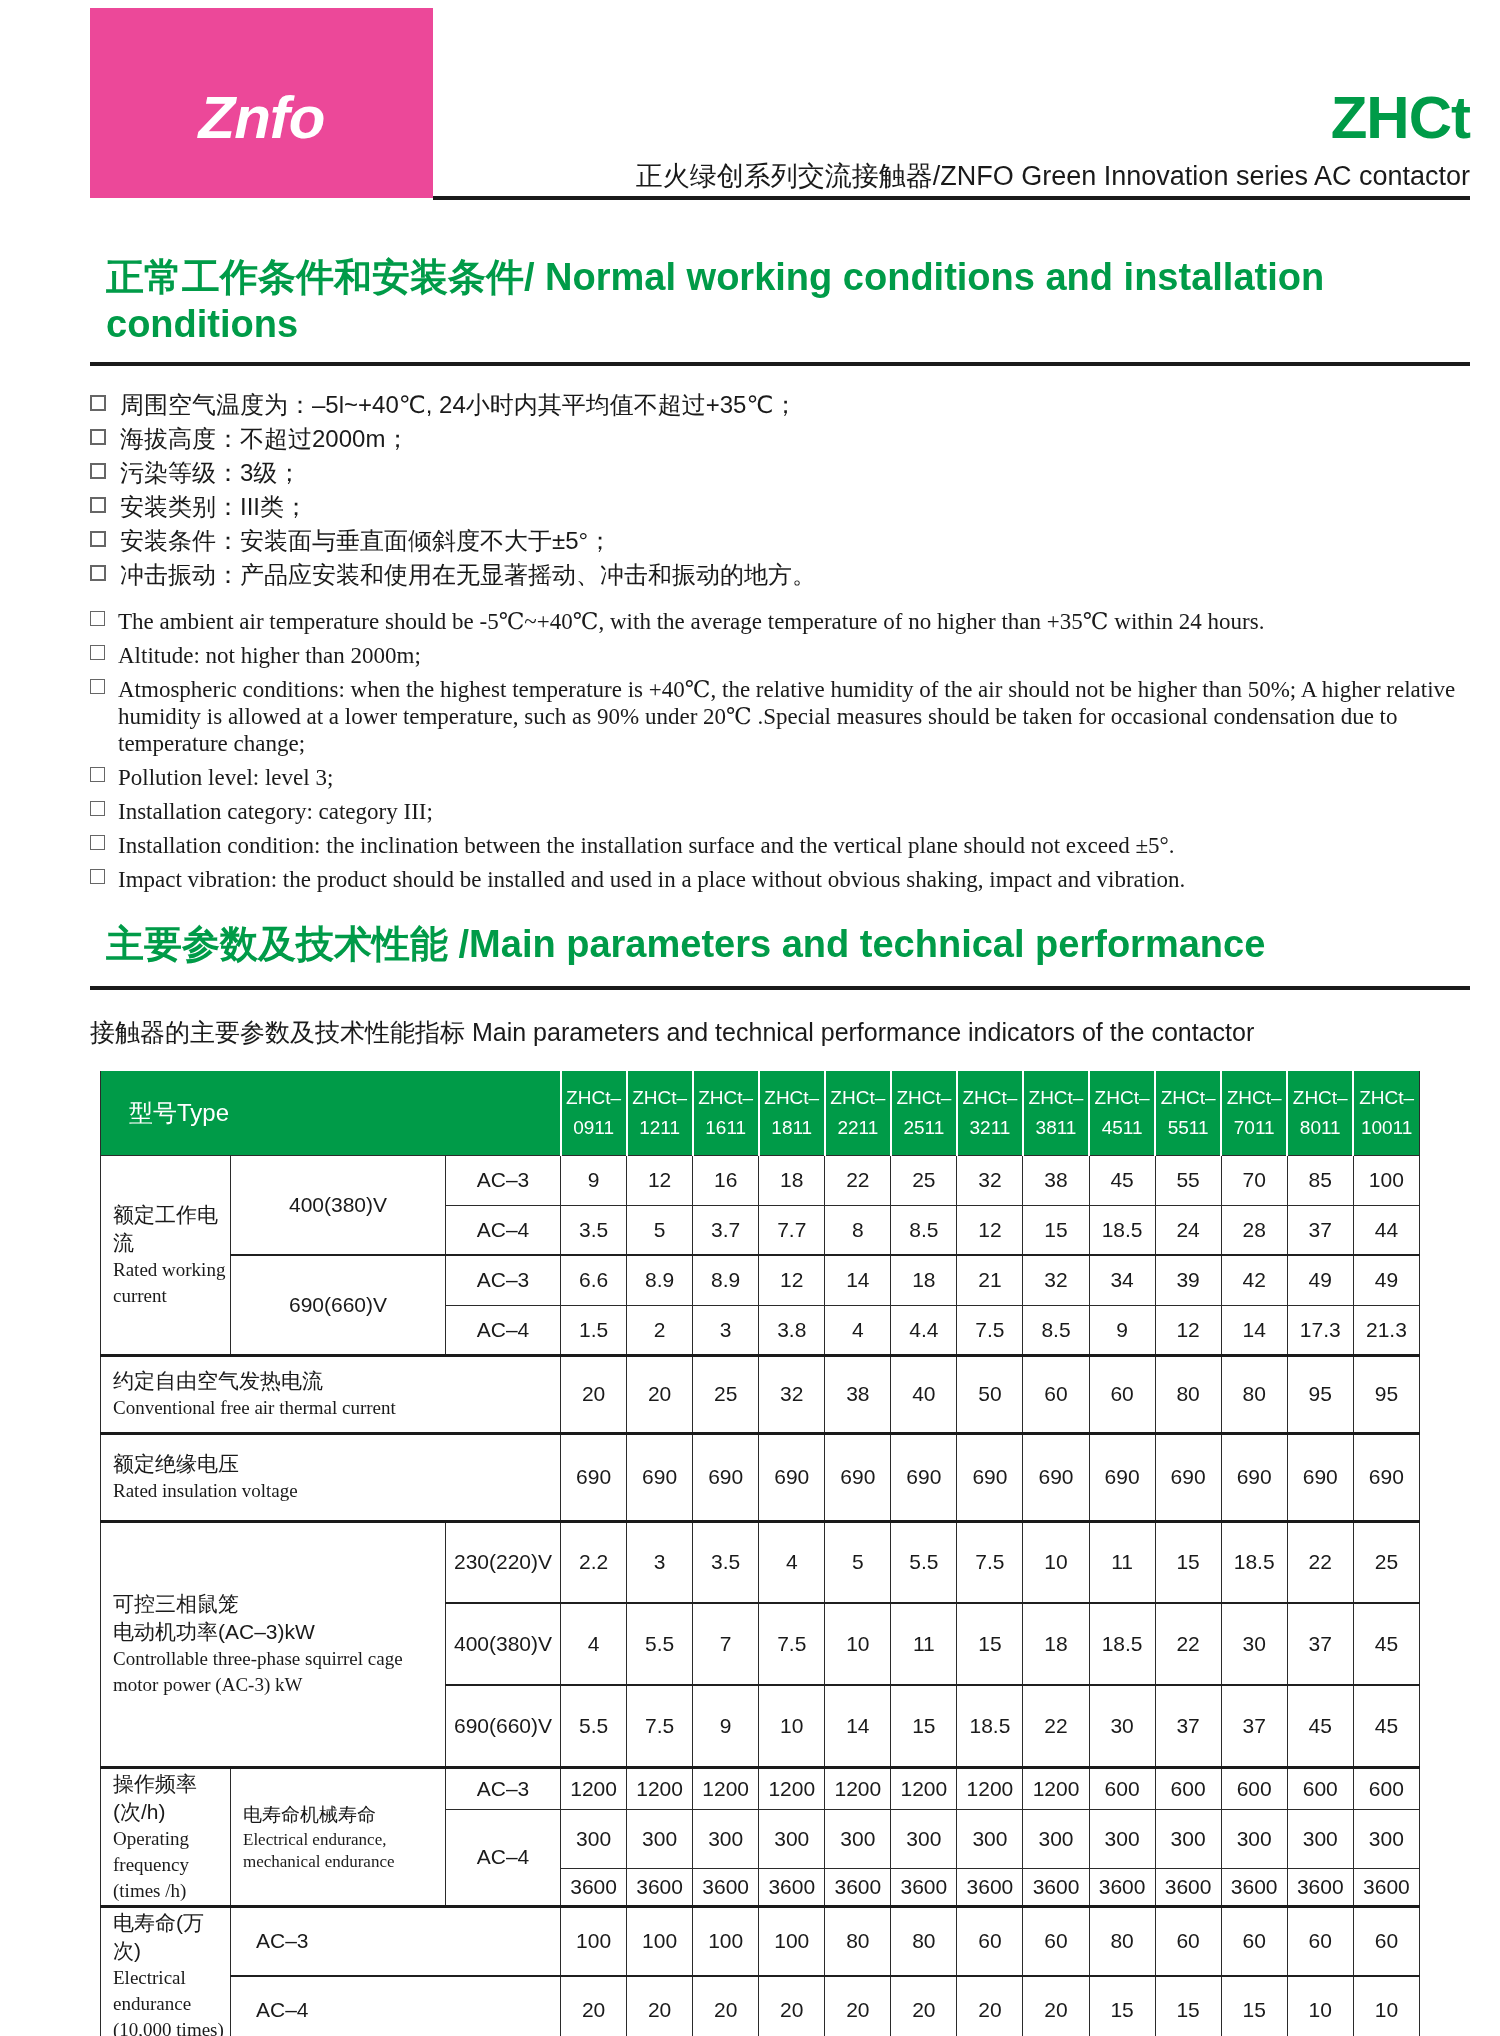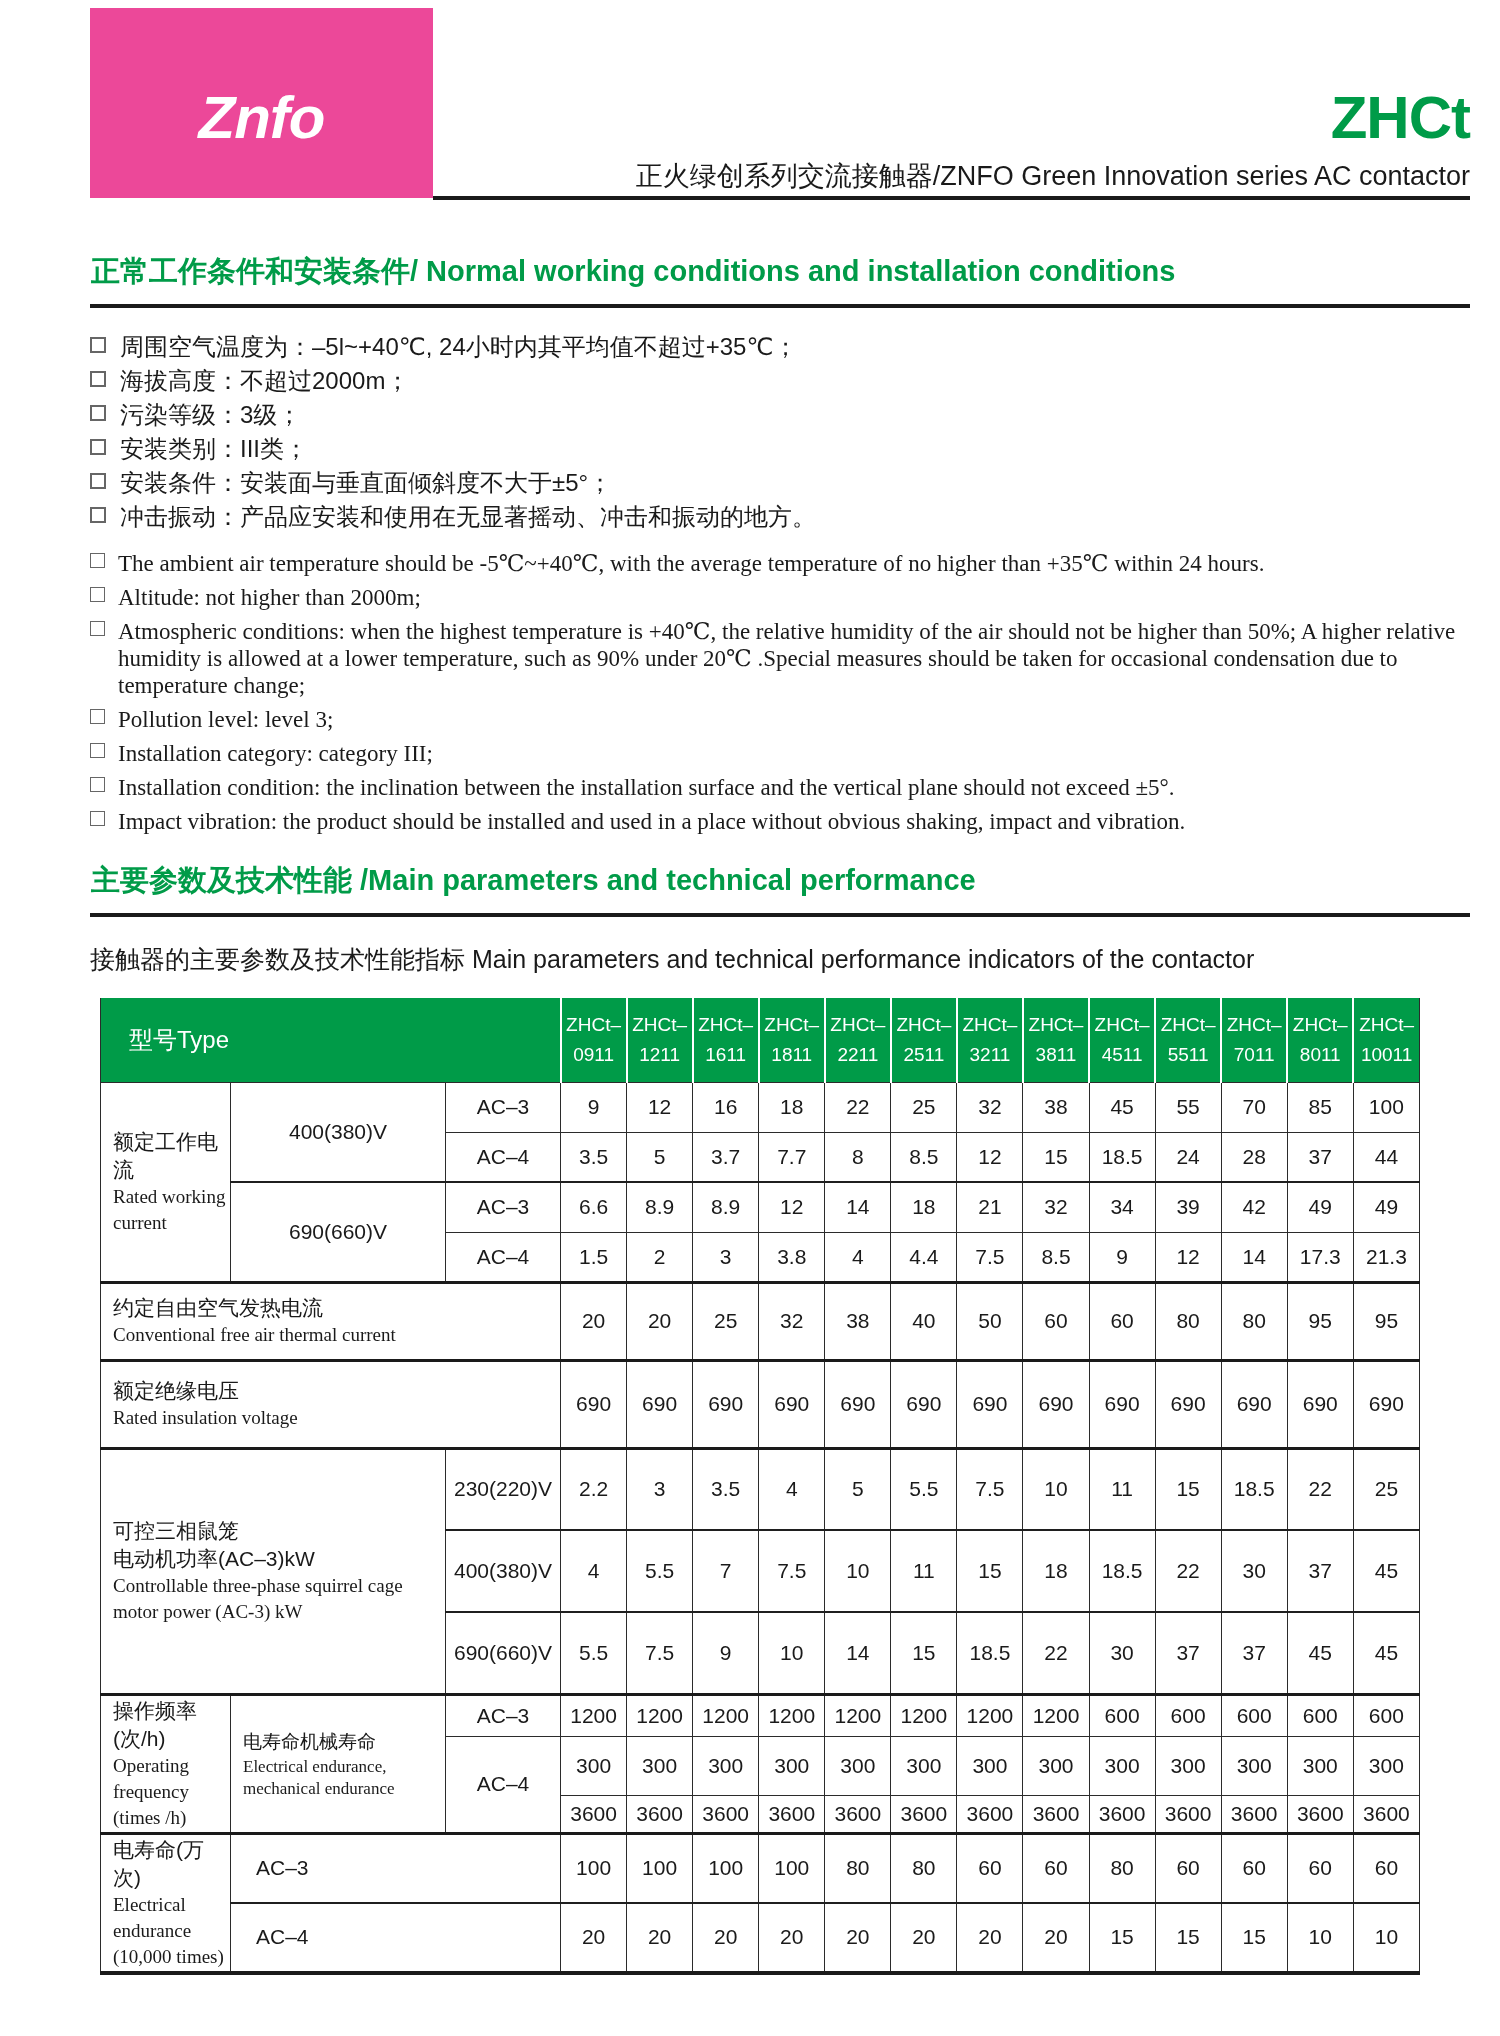--- a/index.html
+++ b/index.html
@@ -20,21 +20,21 @@
   }
   .hdr-right{position:absolute;right:0;bottom:6px;text-align:right;}
   .product-code{
     color:#009b48;font-size:60px;font-weight:bold;letter-spacing:-1px;line-height:1;
     margin-bottom:10px;
   }
   .subtitle{font-size:27px;color:#1a1a1a;letter-spacing:0;}
   .hdr-rule{position:absolute;left:343px;right:0;bottom:0;height:4px;background:#1a1a1a;}
   
   .sec-title{
-    margin:1px;color:#009b48;font-size:29px;font-weight:bold;letter-spacing:0;
+    margin:16px;color:#009b48;font-size:38px;font-weight:bold;letter-spacing:0;
   }
   .sec-title.first{margin-top:52px;}
   .sec-title.second{margin-top:26px;}
   .sec-rule{height:4px;background:#1a1a1a;margin-top:12px;}
   
   ul.cond{list-style:none;margin:0;padding:0;}
   ul.cond-cn{margin-top:22px;font-size:24px;line-height:34px;}
   ul.cond-cn li{position:relative;padding-left:30px;}
   ul.cond-en{
     margin-top:16px;font-family:"Liberation Serif","DejaVu Serif",serif;

